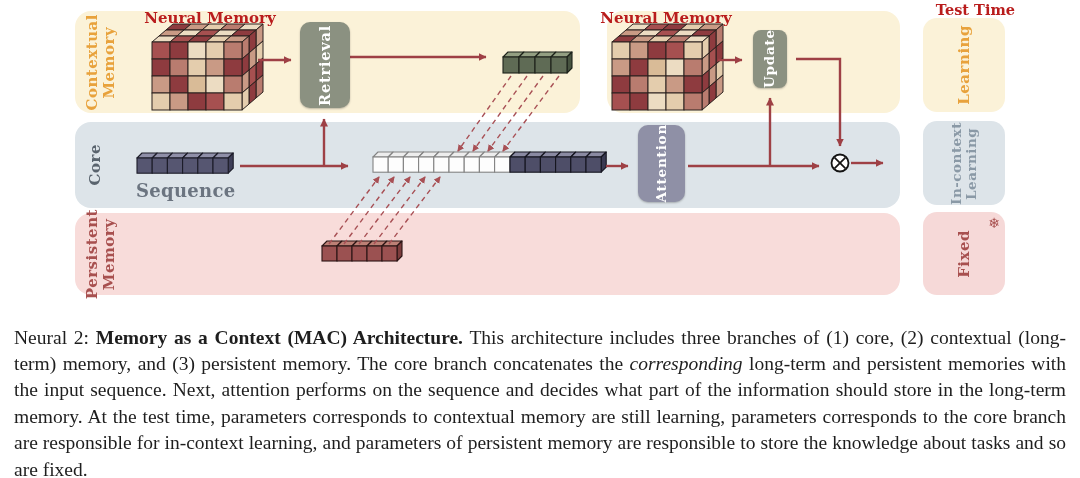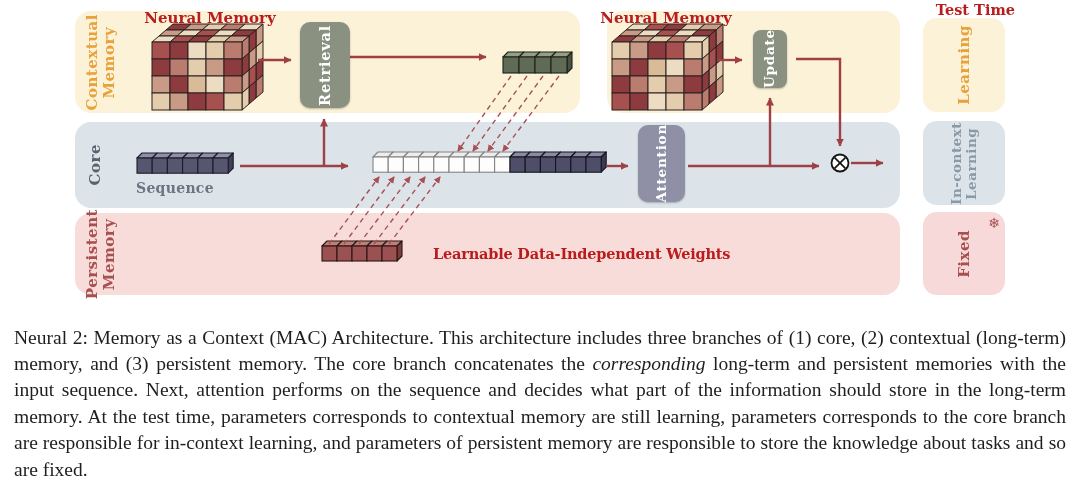--- a/index.html
+++ b/index.html
@@ -28,39 +28,39 @@
   .opbox { position:absolute; display:flex; align-items:center; justify-content:center;
            border-radius:10px; z-index:3; box-shadow:0 1px 2px rgba(0,0,0,0.25); }
   .opbox .vlabel { color:#ffffff; letter-spacing:0.8px; }
   .box-retrieval { left:300px; top:22px; width:50px; height:86px; background:#8b9181; font-size:14.5px; }
   .box-update { left:753px; top:30px; width:34px; height:58px; background:#8b9181; font-size:13.5px; border-radius:8px; }
   .box-attention { left:638px; top:125px; width:47px; height:77px; background:#8f90a6; font-size:13.5px; }
 
   .dlabel { position:absolute; z-index:4; font-weight:bold; color:#b91c1c; }
   .lbl-neural1 { left:135px; top:9px; width:150px; text-align:center; font-size:15px; }
   .lbl-neural2 { left:591px; top:9px; width:150px; text-align:center; font-size:15px; }
-  .lbl-sequence { left:136px; top:180px; font-size:14px; color:#6b7480; letter-spacing:0.3px; }
+  .lbl-sequence { left:136px; top:180px; font-size:18px; color:#6b7480; letter-spacing:0.3px; }
   .lbl-weights { left:433px; top:245px; font-size:14.5px; letter-spacing:-0.2px; }
   .lbl-testtime { left:913px; top:1px; width:102px; text-align:right; font-size:14.5px; }
 
   .ttbox { position:absolute; left:923px; width:82px; display:flex; align-items:center;
            justify-content:center; border-radius:14px; z-index:3; }
   .tt-learning { top:18px; height:94px; background:#fbf2d8; }
   .tt-learning .vlabel { color:#e8a23c; font-size:15px; }
   .tt-incontext { top:121px; height:84px; background:#dde4e9; }
   .tt-incontext .vlabel { color:#8a99a6; font-size:13.5px; }
   .tt-fixed { top:212px; height:83px; background:#f6d9d8; }
   .tt-fixed .vlabel { color:#a8504f; font-size:15px; }
   .snowflake { position:absolute; right:5px; top:3px; color:#a8504f; font-size:14px; }
 
   
   .caption { position:absolute; left:14px; right:14px; top:305px; z-index:5;
              font-family:"Liberation Serif", serif; font-size:19.5px; line-height:26.4px;
              color:#1e1e1e; text-align:justify; }
-  .caption b { font-weight:normal; }
+  .caption b { font-weight:bold; }
   .caption i { font-style:italic; }
 </style>
 </head>
 <body>
 
 <div class="fig">
   <div class="diagram">
 
     <div class="band band-contextual"></div>
     <div class="band band-contextual2"></div>
@@ -294,21 +294,20 @@
     <div class="opbox box-update">
       <div class="vlabel">Update</div>
     </div>
     <div class="opbox box-attention">
       <div class="vlabel">Attention</div>
     </div>
 
     <div class="dlabel lbl-neural1">Neural Memory</div>
     <div class="dlabel lbl-neural2">Neural Memory</div>
     <div class="dlabel lbl-sequence">Sequence</div>
-    <div class="dlabel lbl-weights">Learnable Data-Independent Weights</div>
     <div class="dlabel lbl-testtime">Test Time</div>
 
     <div class="ttbox tt-learning">
       <div class="vlabel">Learning</div>
     </div>
     <div class="ttbox tt-incontext">
       <div class="vlabel">
         <span>In-context</span>
         <span>Learning</span>
       </div>

